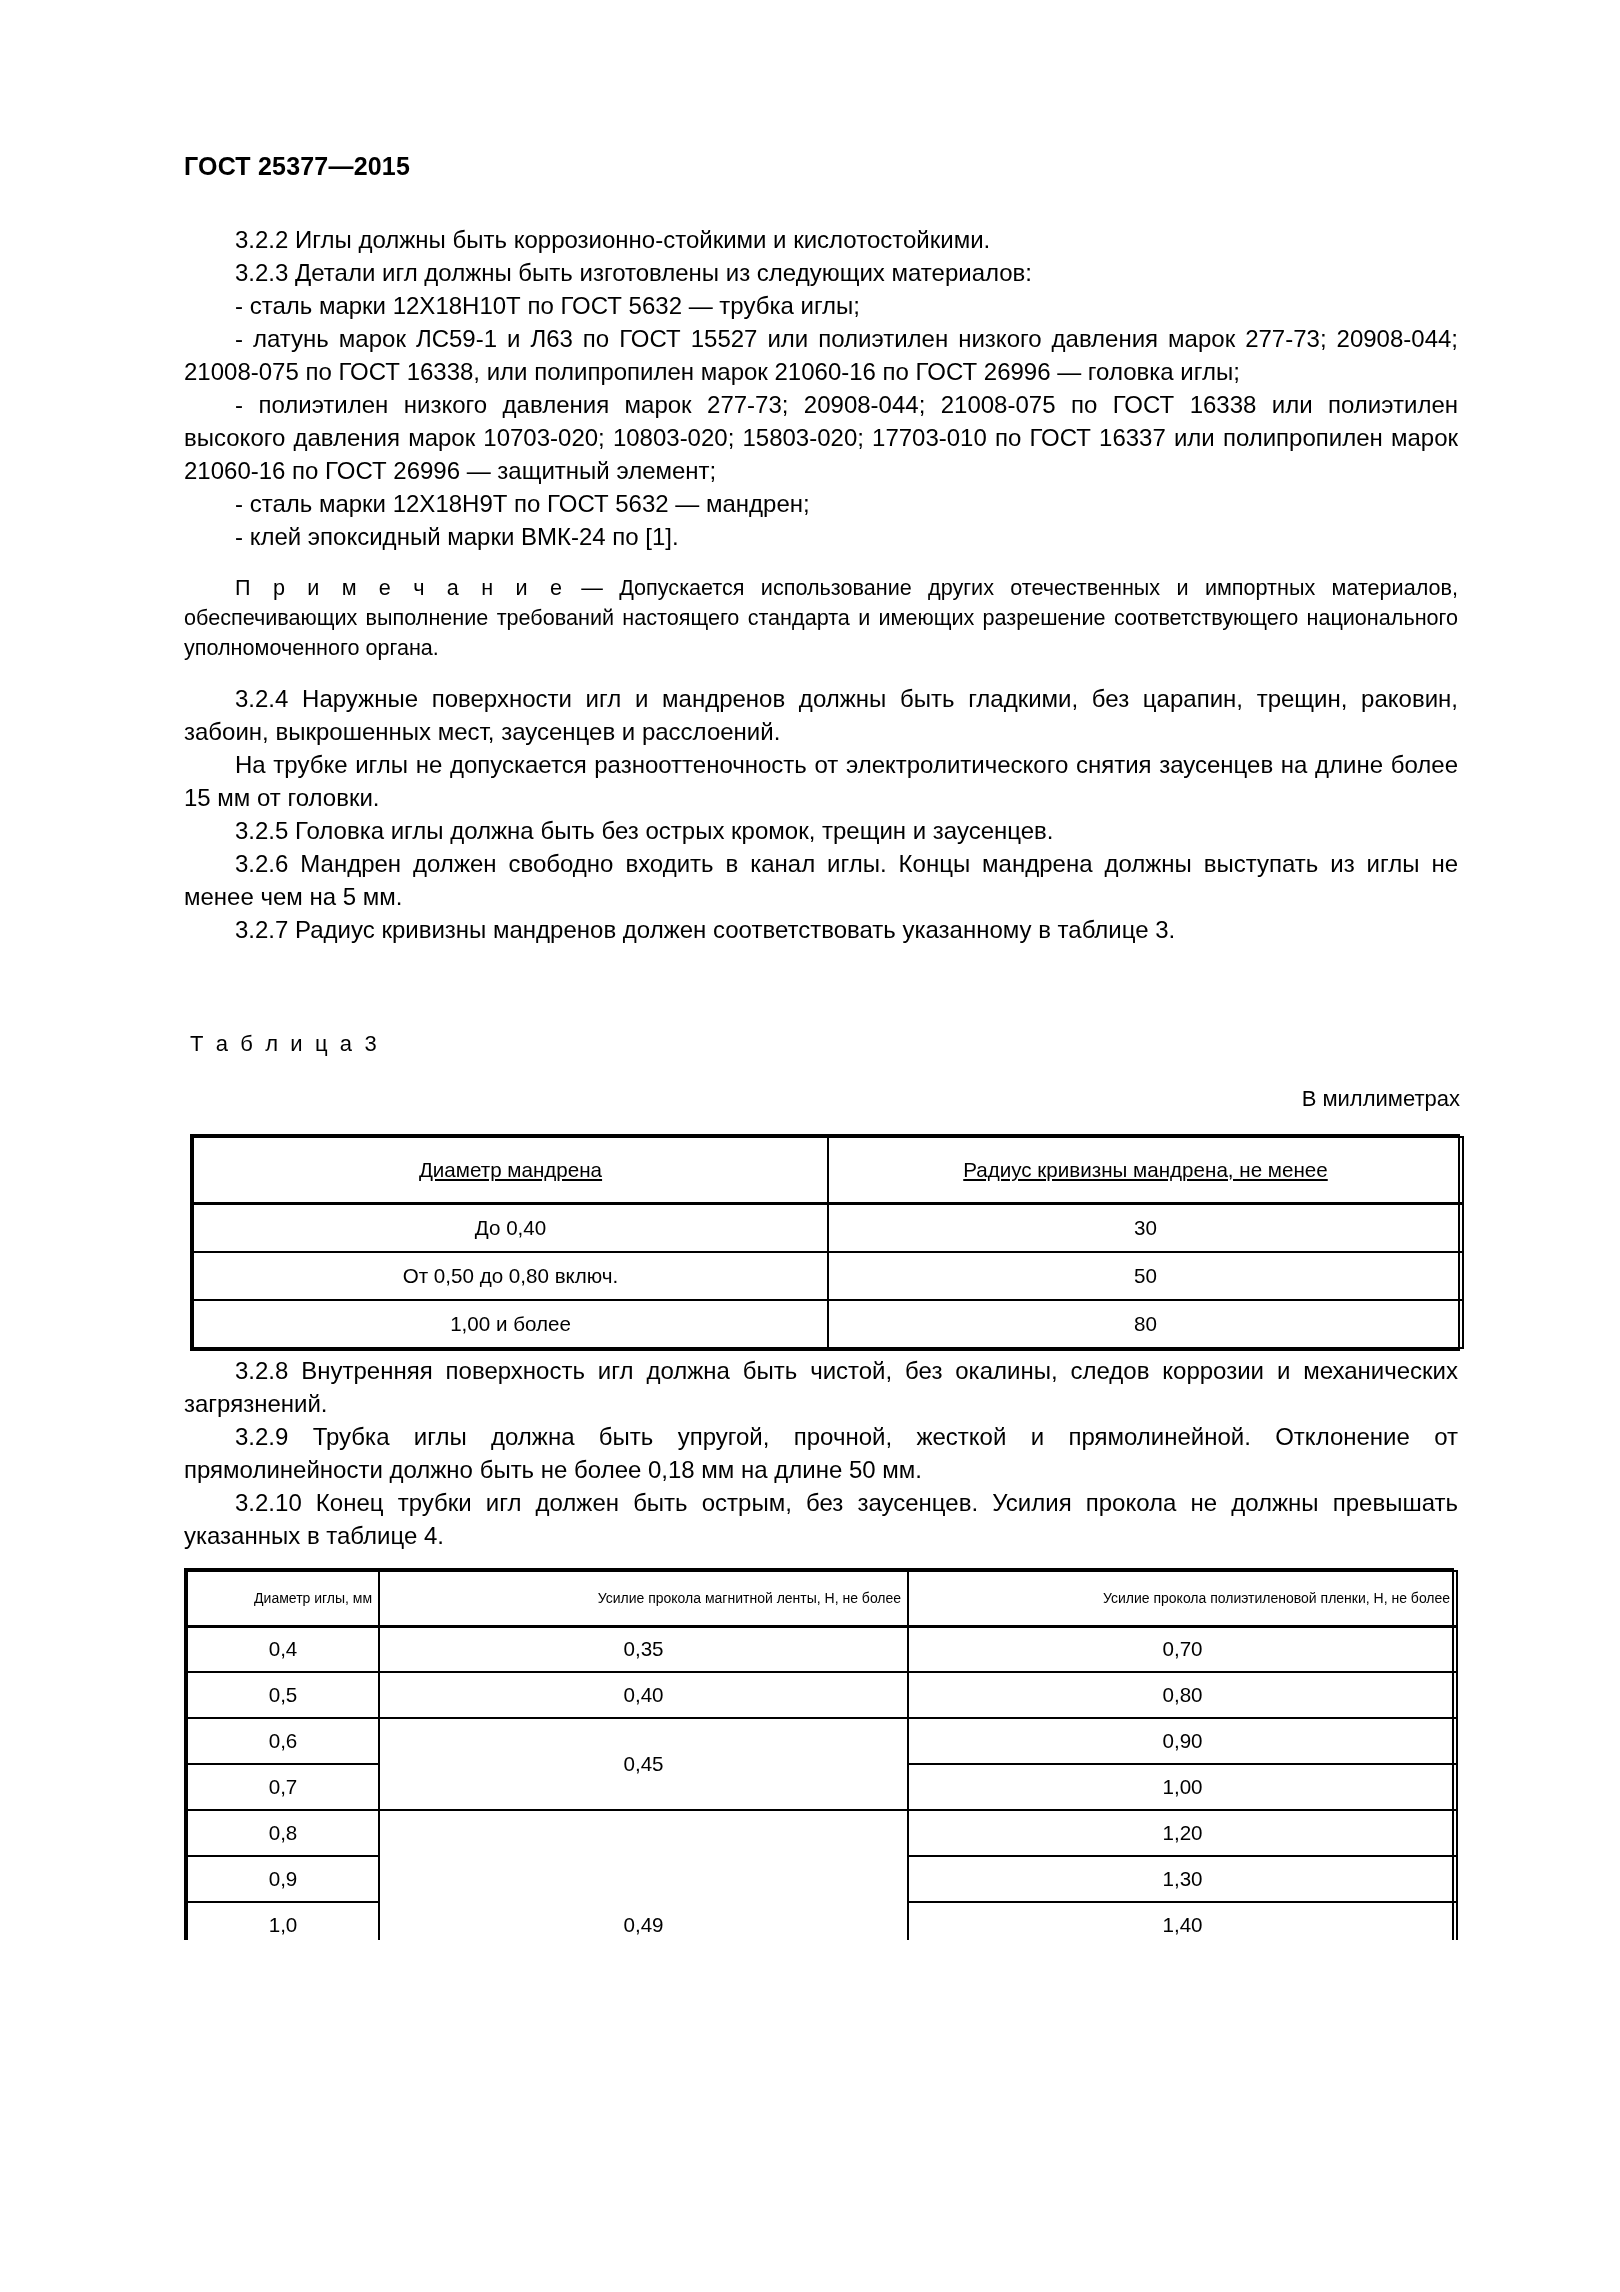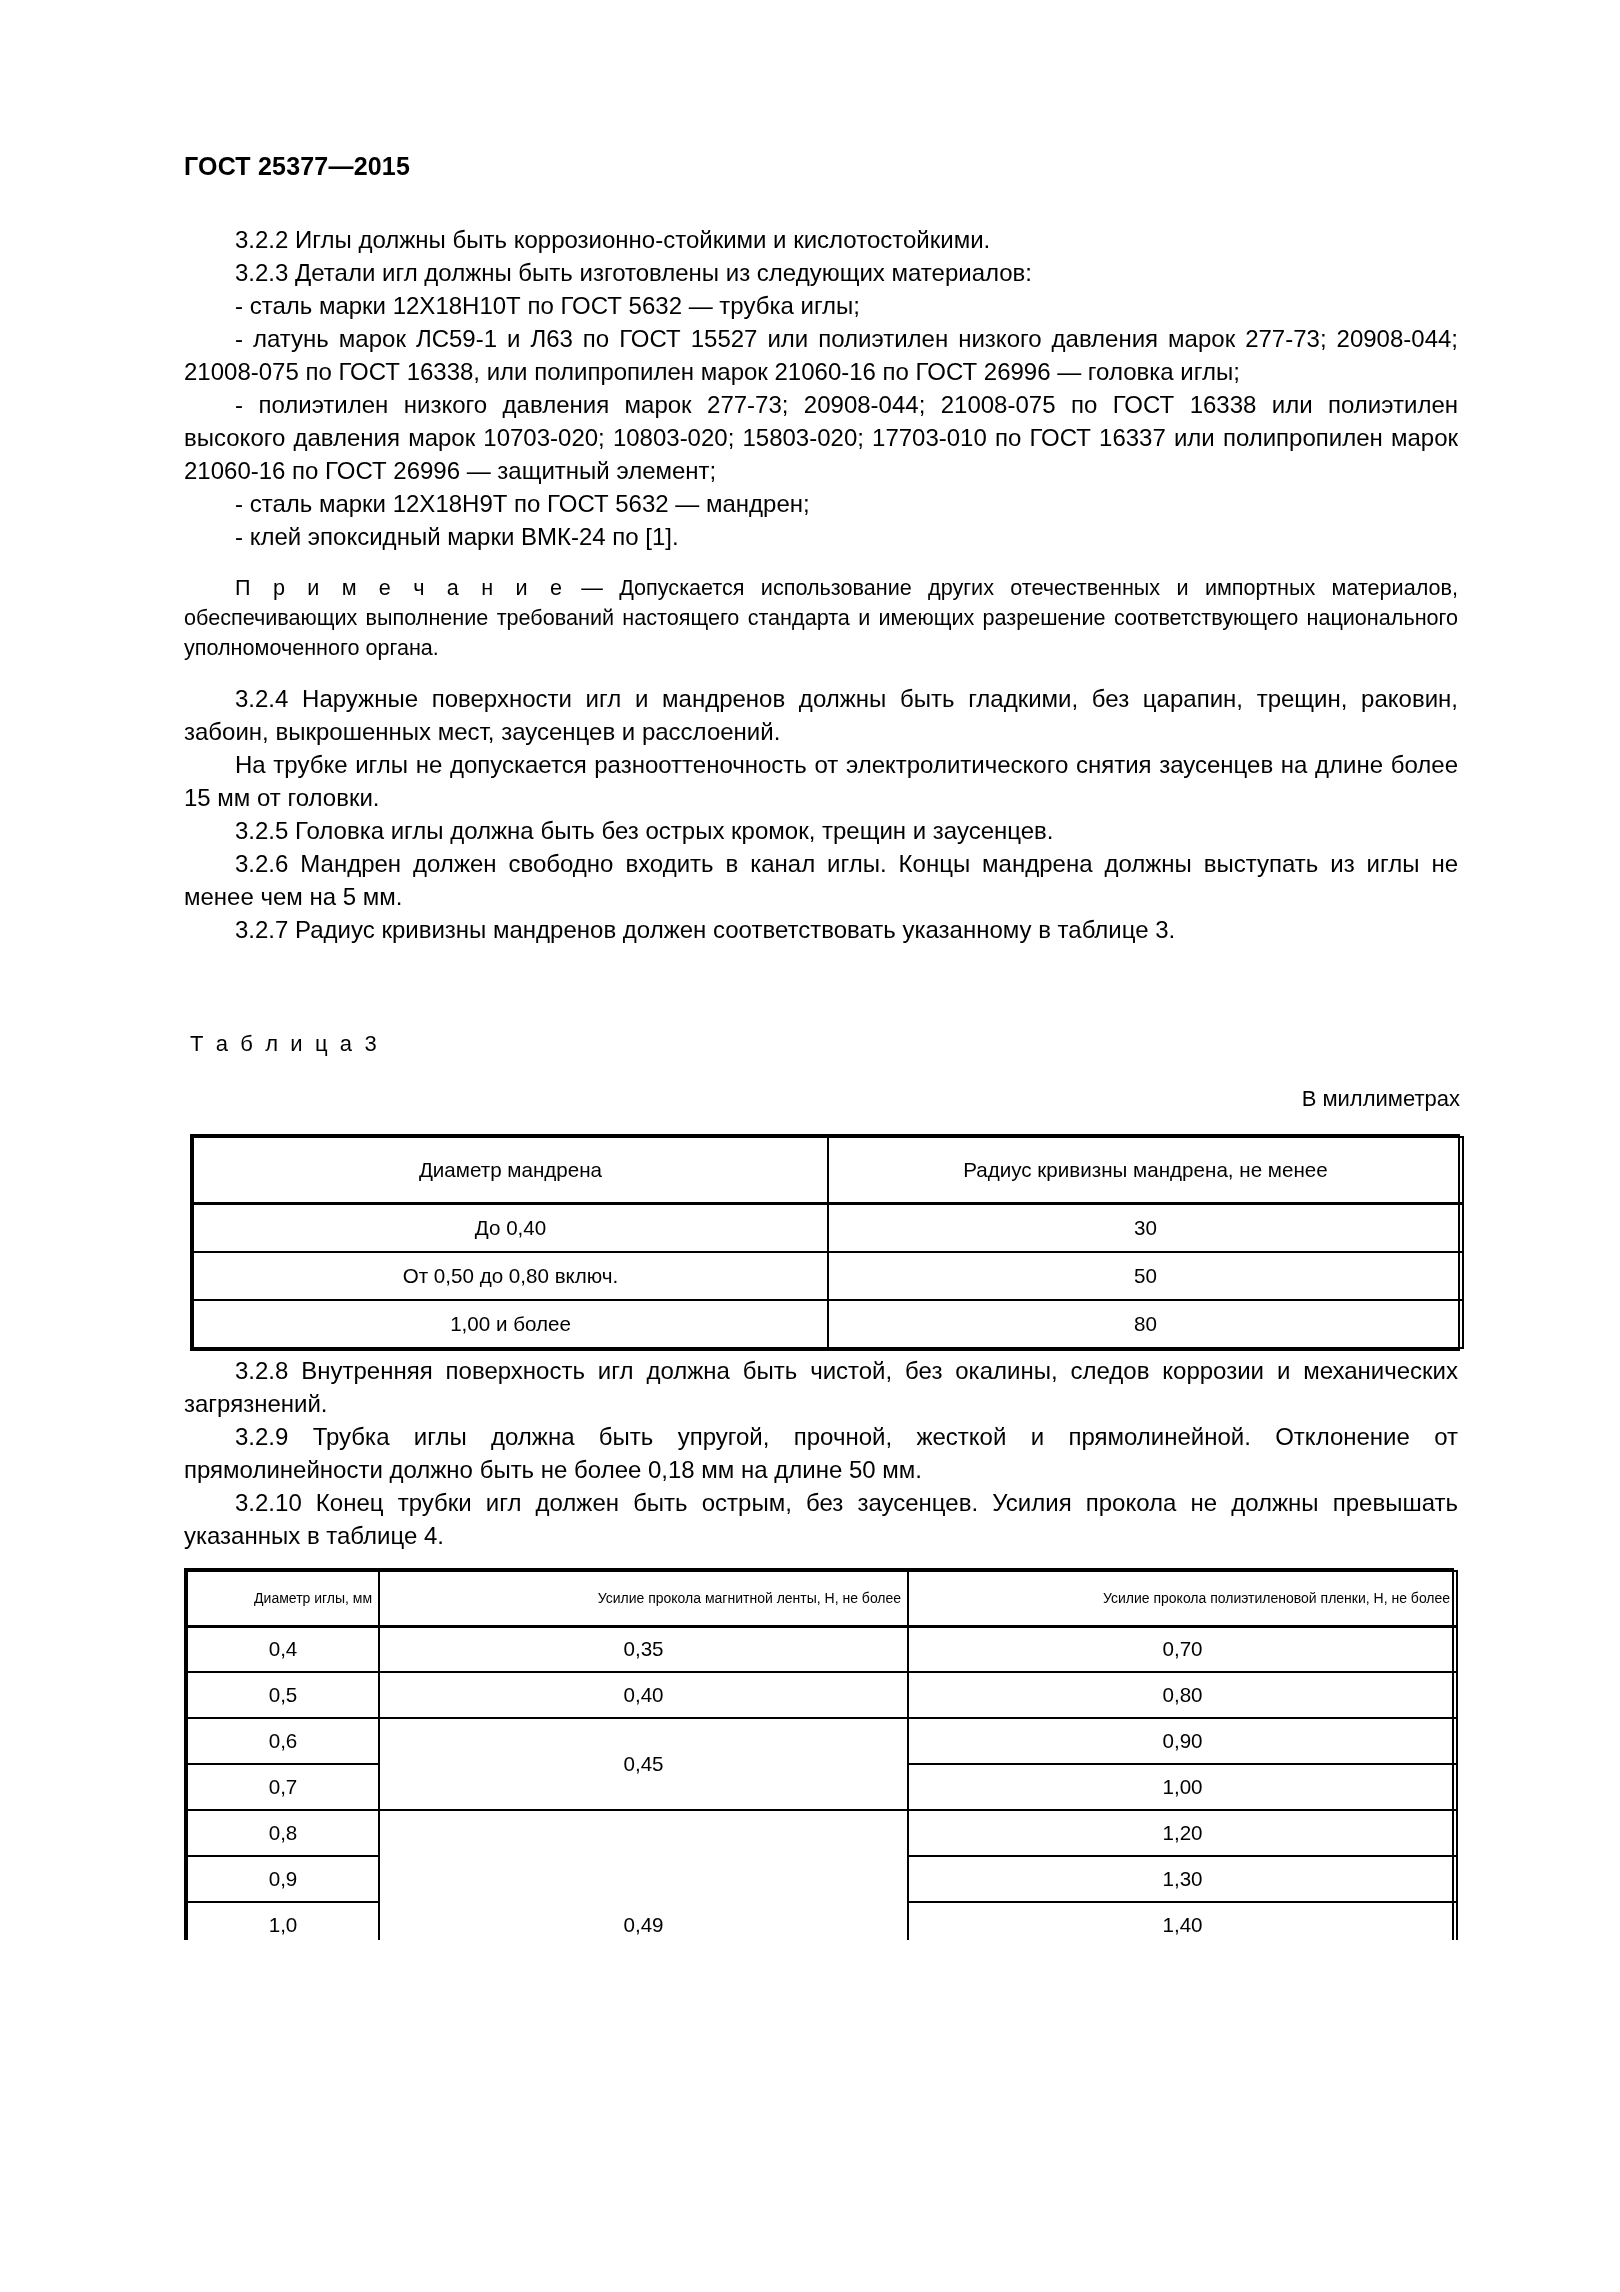--- a/index.html
+++ b/index.html
@@ -99,20 +99,21 @@
     position: absolute;
     left: 184px;
     top: 1031px;
     width: 1270px;
     margin-left: 6px;
   }
   #table3 { width: 1270px; }
   #table3 thead td {
     height: 67px;
     border-bottom: 3.9px solid #000;
+    text-decoration: underline;
   }
   #table3 tbody td { height: 48px; }
   #table3 .c1 { width: 635px; }
   #table3 .c2 { width: 635px; }
 
   
   #table4-wrap {
     position: absolute;
     left: 184px;
     top: 1535px;

